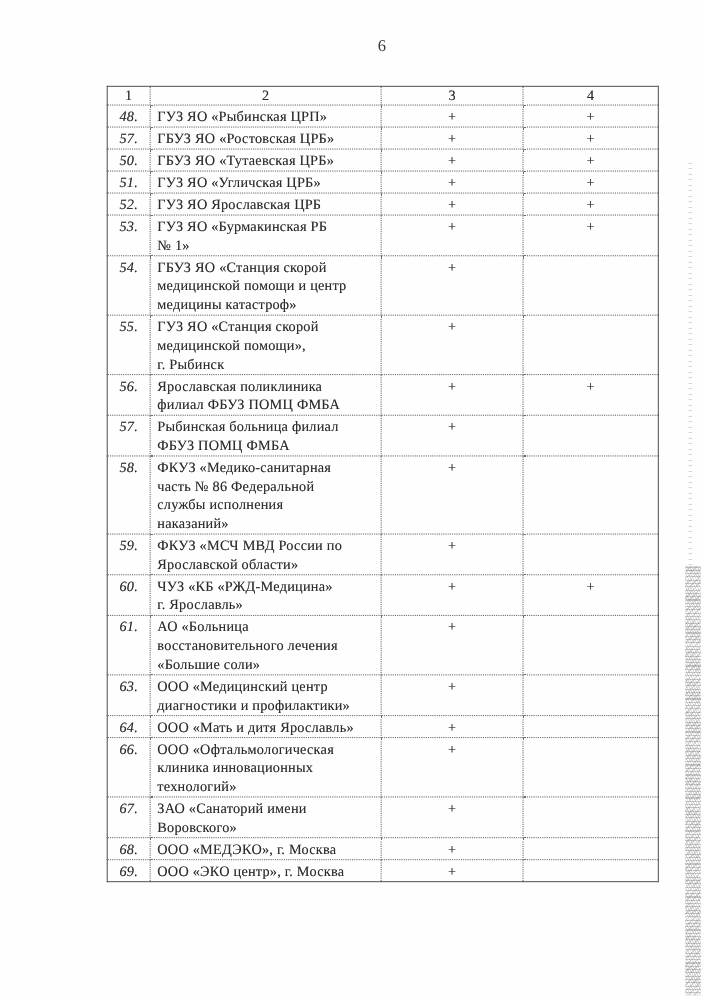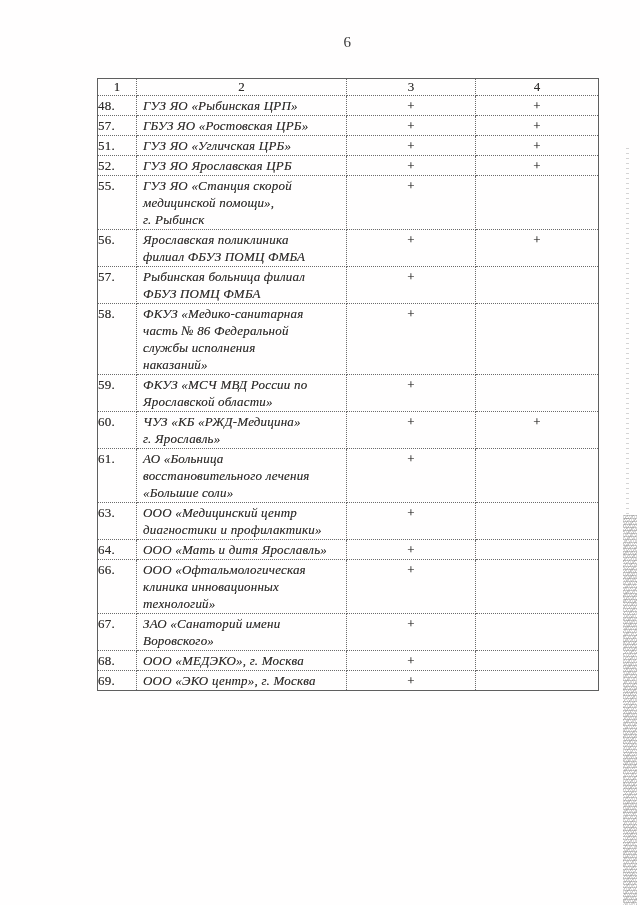--- a/index.html
+++ b/index.html
@@ -44,27 +44,27 @@
     font-weight: normal;
     text-shadow: 0 0 0.6px rgba(70,70,70,0.55);
     letter-spacing: 0.2px;
   }
   #doc-table th {
     height: 16px;
     text-align: center;
     line-height: 16px;
   }
   td.c-num {
-    text-align: left;
+    text-align: center;
     padding-top: 1px;
+    font-style: italic;
   }
   td.c-name {
     padding: 1px 4px 1px 6px;
     white-space: pre-line;
-    font-style: italic;
   }
   td.c-mark {
     text-align: center;
     padding-top: 1px;
     font-size: 13px;
     color: #3b3b3b;
   }
   
   #scan-artifact-line {
     position: absolute;
@@ -114,30 +114,51 @@
           <td class="c-mark">+</td>
           <td class="c-mark">+</td>
         </tr>
         <tr>
           <td class="c-num">57.</td>
           <td class="c-name">ГБУЗ ЯО «Ростовская ЦРБ»</td>
           <td class="c-mark">+</td>
           <td class="c-mark">+</td>
         </tr>
         <tr>
+          <td class="c-num">50.</td>
+          <td class="c-name">ГБУЗ ЯО «Тутаевская ЦРБ»</td>
+          <td class="c-mark">+</td>
+          <td class="c-mark">+</td>
+        </tr>
+        <tr>
           <td class="c-num">51.</td>
           <td class="c-name">ГУЗ ЯО «Угличская ЦРБ»</td>
           <td class="c-mark">+</td>
           <td class="c-mark">+</td>
         </tr>
         <tr>
           <td class="c-num">52.</td>
           <td class="c-name">ГУЗ ЯО Ярославская ЦРБ</td>
           <td class="c-mark">+</td>
           <td class="c-mark">+</td>
+        </tr>
+        <tr>
+          <td class="c-num">53.</td>
+          <td class="c-name">ГУЗ ЯО «Бурмакинская РБ
+№ 1»</td>
+          <td class="c-mark">+</td>
+          <td class="c-mark">+</td>
+        </tr>
+        <tr>
+          <td class="c-num">54.</td>
+          <td class="c-name">ГБУЗ ЯО «Станция скорой
+медицинской помощи и центр
+медицины катастроф»</td>
+          <td class="c-mark">+</td>
+          <td class="c-mark"></td>
         </tr>
         <tr>
           <td class="c-num">55.</td>
           <td class="c-name">ГУЗ ЯО «Станция скорой
 медицинской помощи»,
 г. Рыбинск</td>
           <td class="c-mark">+</td>
           <td class="c-mark"></td>
         </tr>
         <tr>

